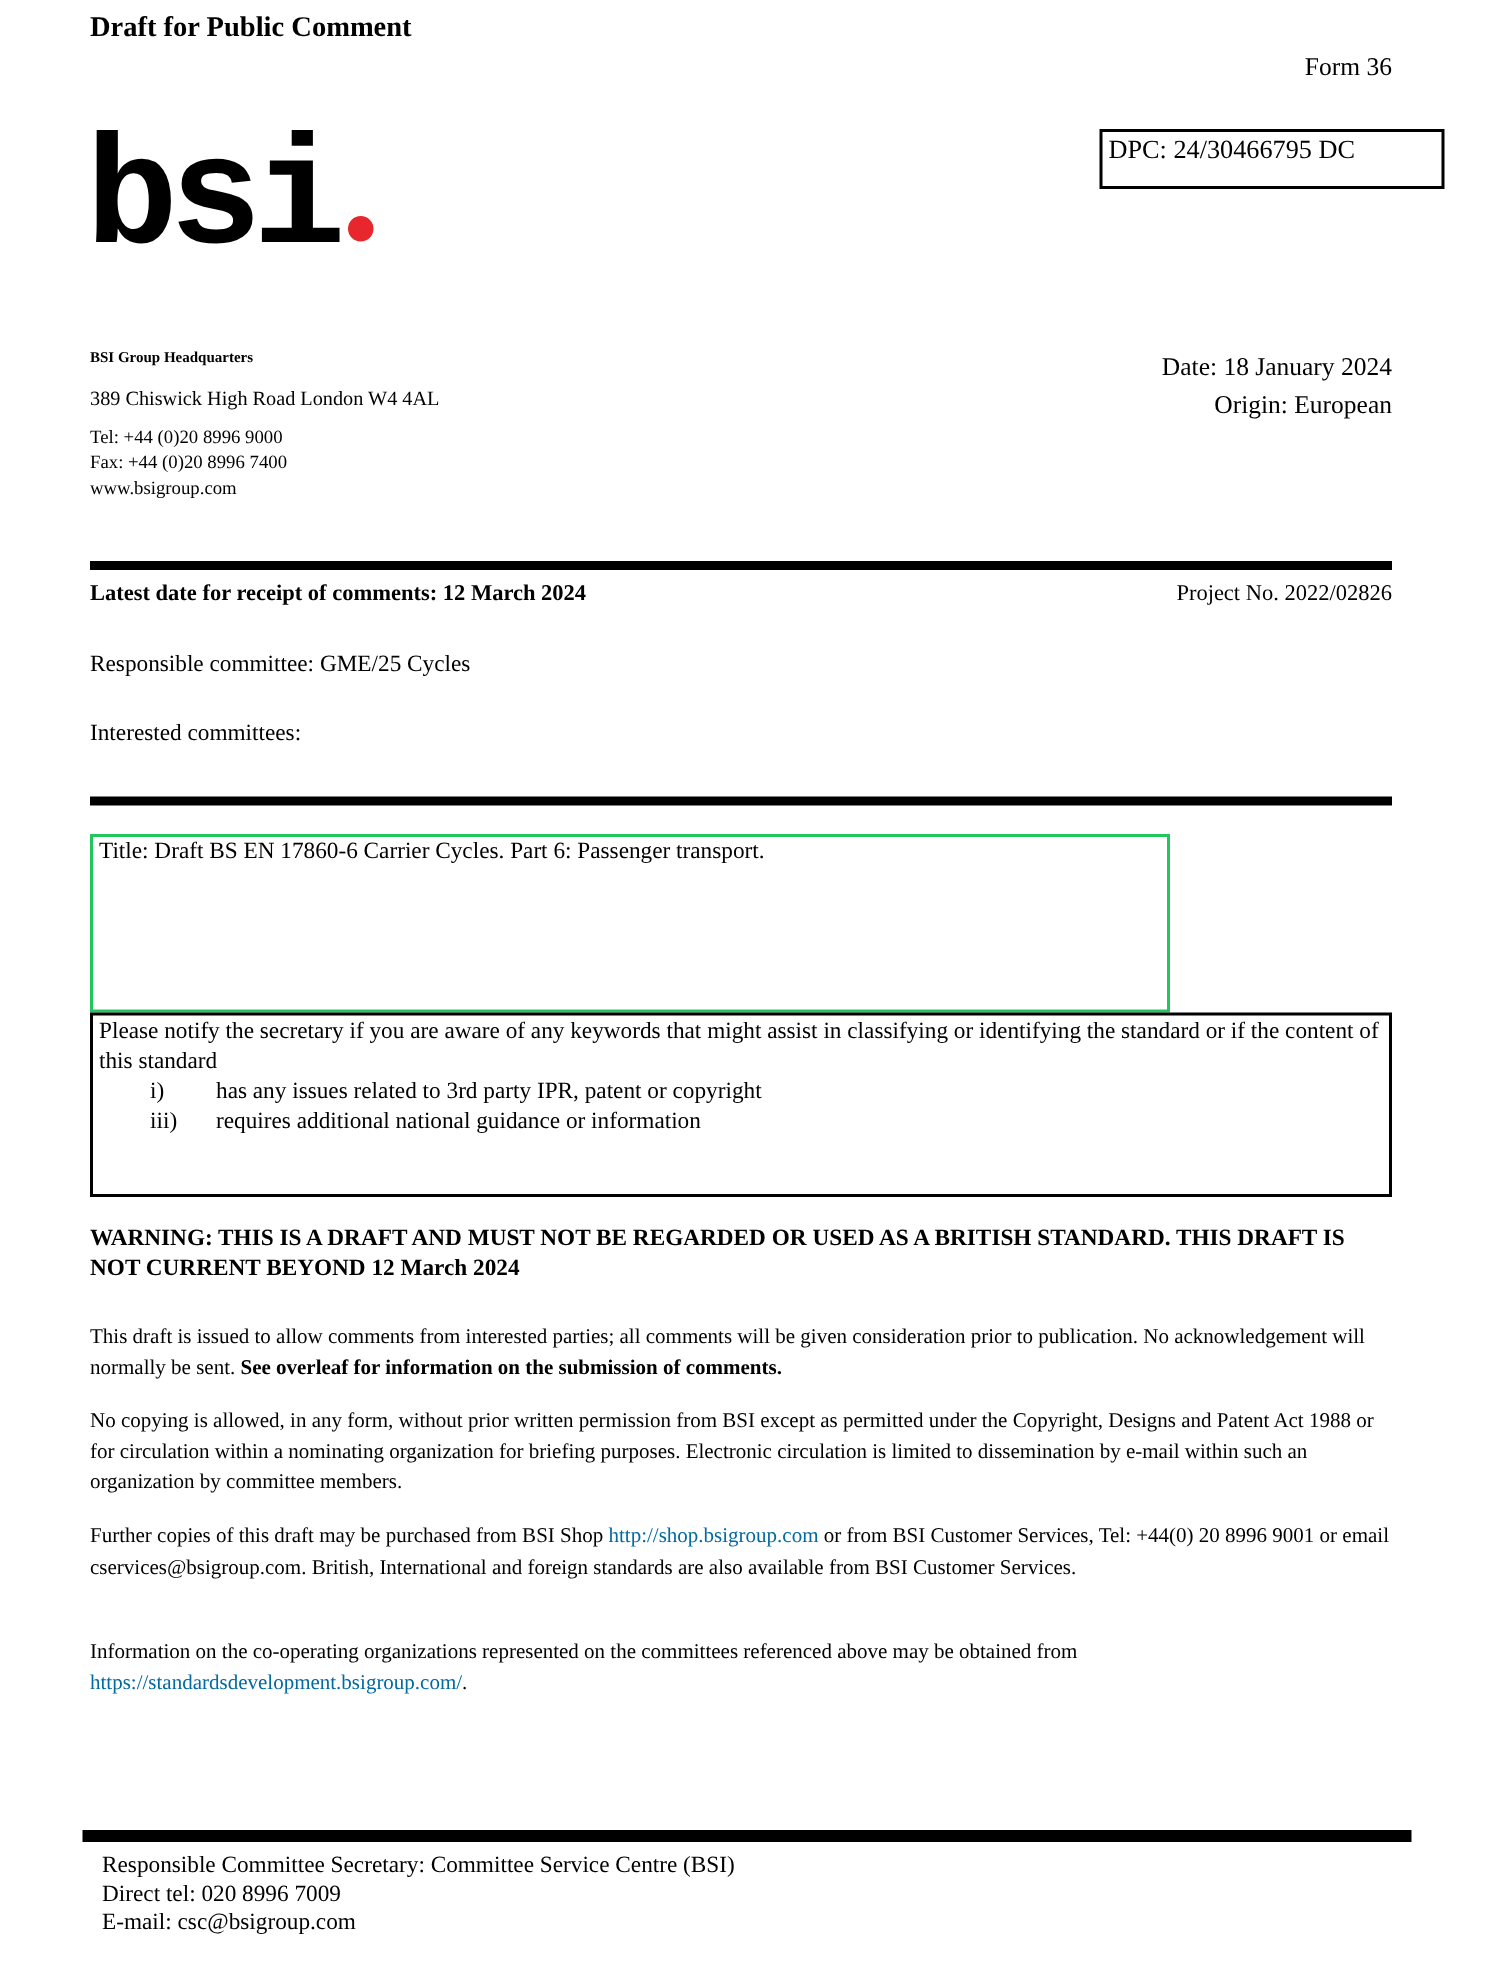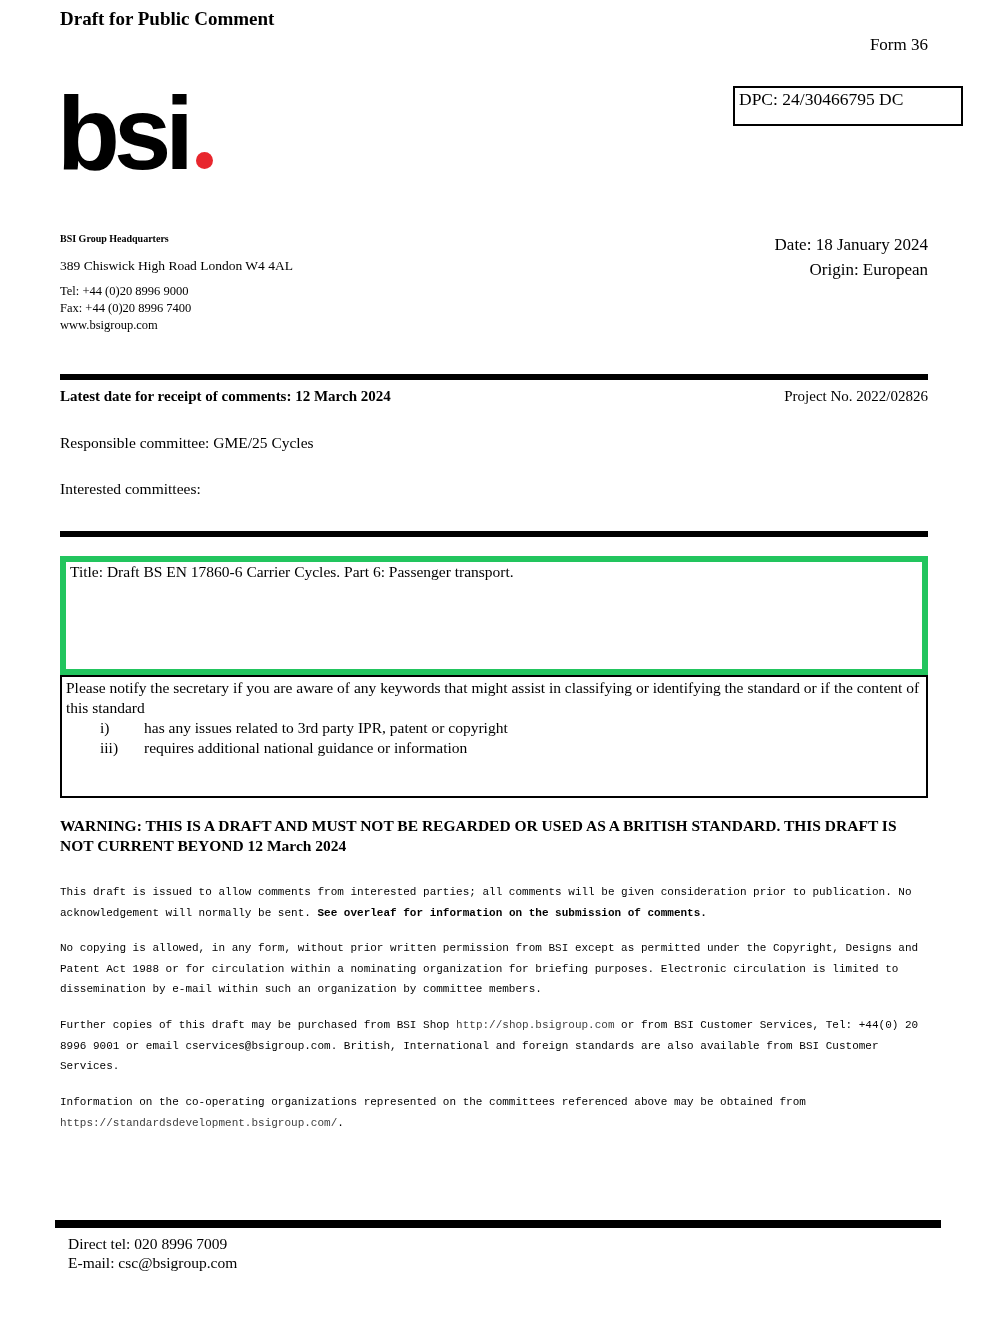--- a/index.html
+++ b/index.html
@@ -5,53 +5,53 @@
   * { margin:0; padding:0; box-sizing:border-box; }
   html,body { background:#ffffff; }
   body { width:990px; height:1320px; position:relative; font-family:"Liberation Serif", serif; color:#000; }
   .abs { position:absolute; }
 
   .hdr-label { left:60px; top:8px; font-size:19px; font-weight:bold; }
   .form-no { right:62px; top:35px; font-size:17px; }
 
   .dpc-box { left:733px; top:86px; width:230px; height:40px; border:2px solid #000; font-size:17.5px; padding:1px 0 0 4px; }
 
-  .logo { left:57px; top:82px; font-family:Liberation Sans, sans-serif; font-weight:bold; font-size:103px; line-height:1; letter-spacing:-6px; }
+  .logo { left:57px; top:82px; font-family:Liberation Mono, monospace; font-weight:bold; font-size:103px; line-height:1; letter-spacing:-6px; }
   .logo-dot { display:inline-block; width:17px; height:17px; border-radius:50%; margin-left:8px; }
 
   .hq { left:60px; top:233px; }
   .hq-title { font-size:10px; font-weight:bold; margin-bottom:14px; }
   .hq-address { font-size:13.5px; margin-bottom:9px; }
   .hq-line { font-size:12.5px; line-height:17px; }
 
   .date-block { right:62px; top:232px; text-align:right; font-size:17px; line-height:25px; }
 
   .rule { left:60px; width:868px; height:6px; background:#000; }
   .rule1 { top:374px; }
   .rule2 { top:531px; }
 
   .latest-row { left:60px; top:388px; width:868px; display:flex; justify-content:space-between; font-size:15px; }
   .latest-left { font-weight:bold; }
 
   .resp { left:60px; top:434px; font-size:15.5px;text-align:right; }
   .interested { left:60px; top:480px; font-size:15.5px; }
 
-  .title-box { left:60px; top:556px; width:868px; height:119px; border:6px solid #22c55e; font-size:15.5px; padding:1px 4px; }
+  .title-box { left:60px; top:556px; width:720px; height:119px; border:2px solid #22c55e; font-size:15.5px; padding:1px 4px; }
   .kw-box { left:60px; top:675px; width:868px; height:123px; border:2px solid #000; font-size:15.5px; padding:1px 4px; line-height:20px; }
   .kw-item { display:flex; }
   .kw-marker { margin-left:34px; width:44px; flex:none; }
 
   .warning { left:60px; top:816px; width:868px; font-size:15.5px; font-weight:bold; line-height:19.5px; }
-  .para { left:60px; width:868px; font-size:11px; line-height:20.5px;font-family:Liberation Mono, monospace; }
+  .para { left:60px; width:868px; font-size:14px; line-height:20.5px; }
   .p1 { top:882px; }
   .p2 { top:938px; }
   .p3 { top:1015px; }
   .p4 { top:1092px; }
   .bold { font-weight:bold; }
-  .link { color:#404040; cursor:pointer; }
+  .link { color:#0369a1; cursor:pointer; }
 
   .footer-bar { left:55px; top:1220px; width:886px; height:8px; background:#000; }
   .footer { left:68px; top:1234px; font-size:15.5px; line-height:19px; }
 </style>
 </head>
 <body>
 
 <div class="abs hdr-label">Draft for Public Comment</div>
 <div class="abs form-no">Form 36</div>
 
@@ -114,15 +114,16 @@
   <span>Further copies of this draft may be purchased from BSI Shop </span><span class="link">http://shop.bsigroup.com</span><span> or from BSI Customer Services, Tel: +44(0) 20 8996 9001 or email cservices@bsigroup.com. British, International and foreign standards are also available from BSI Customer Services.</span>
 </div>
 
 <div class="abs para p4">
   <span>Information on the co-operating organizations represented on the committees referenced above may be obtained from </span><span class="link">https://standardsdevelopment.bsigroup.com/</span><span>.</span>
 </div>
 
 <div class="abs footer-bar"></div>
 
 <div class="abs footer">
+  <div>Responsible Committee Secretary: Committee Service Centre (BSI)</div>
   <div>Direct tel: 020 8996 7009</div>
   <div>E-mail: csc@bsigroup.com</div>
 </div>
 
 </body></html>

